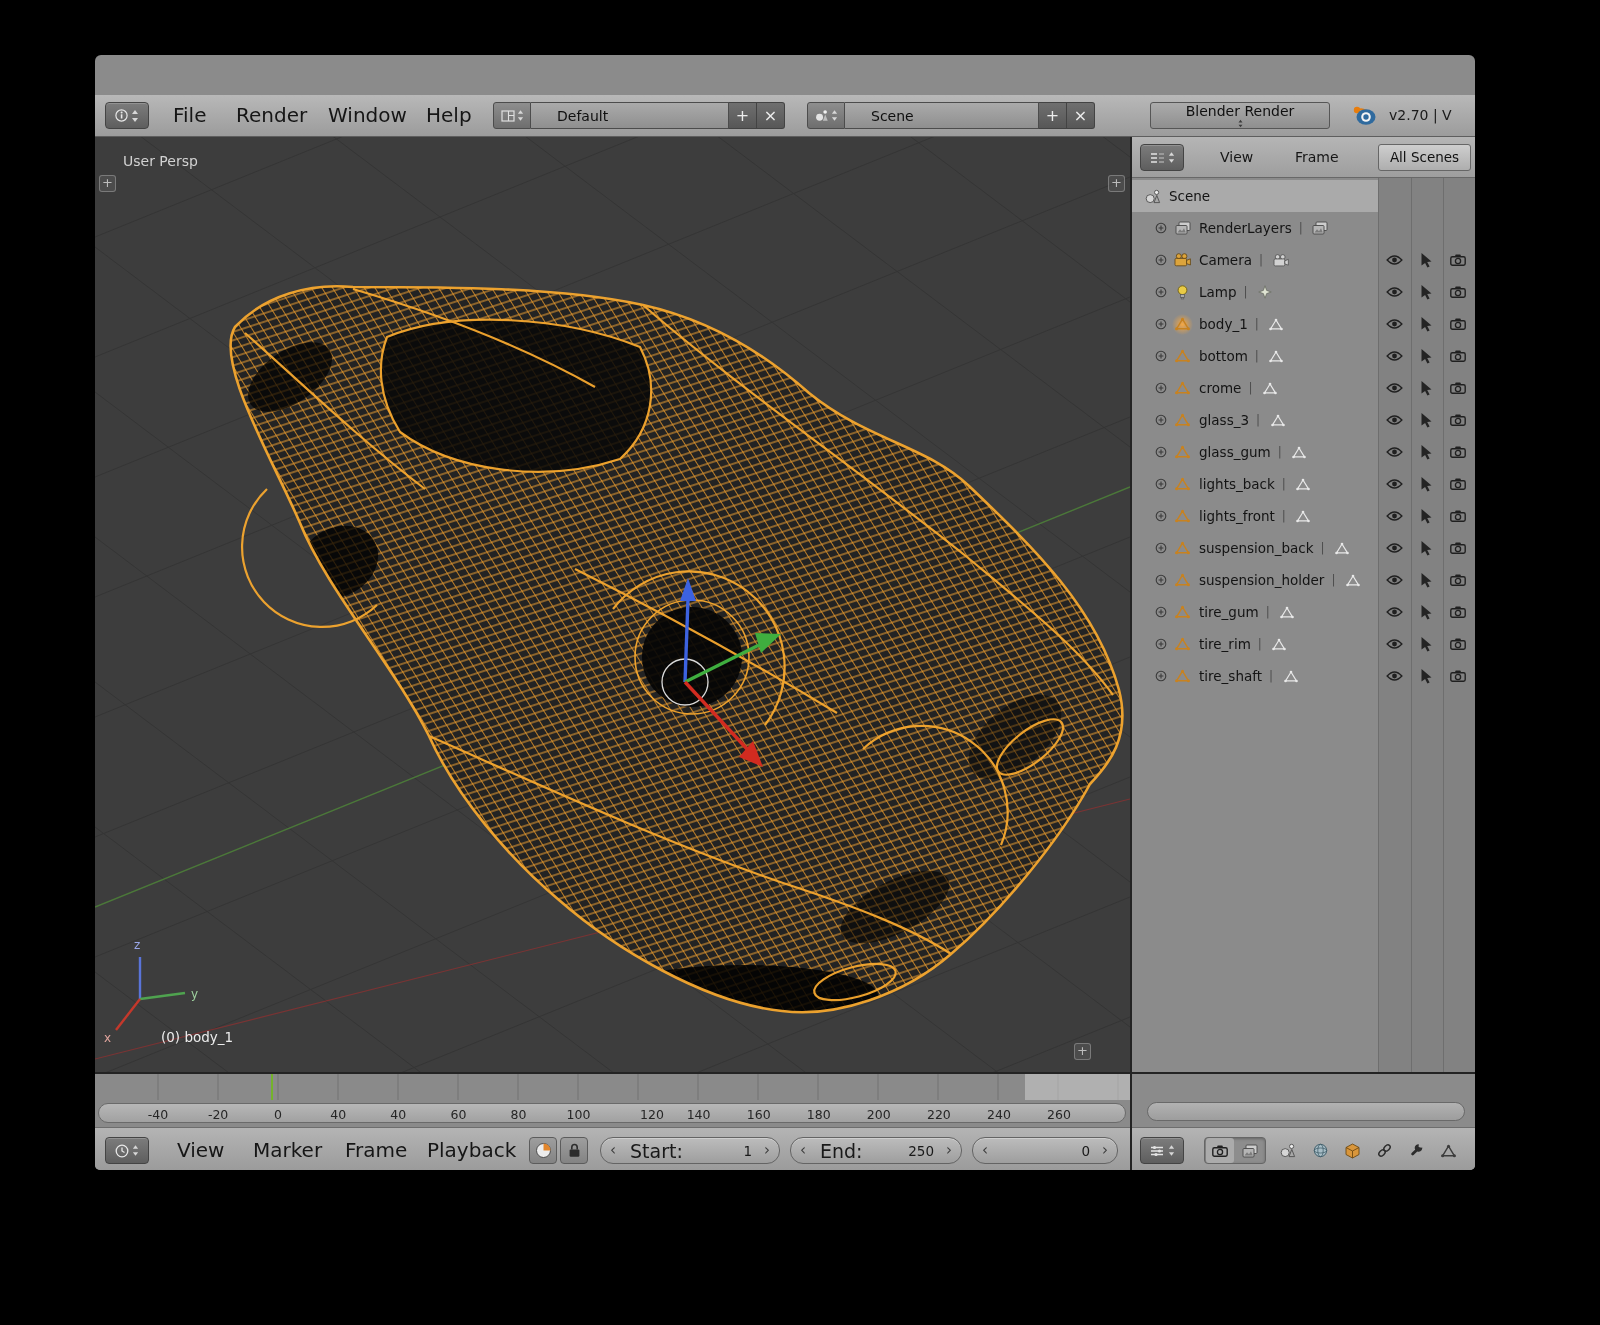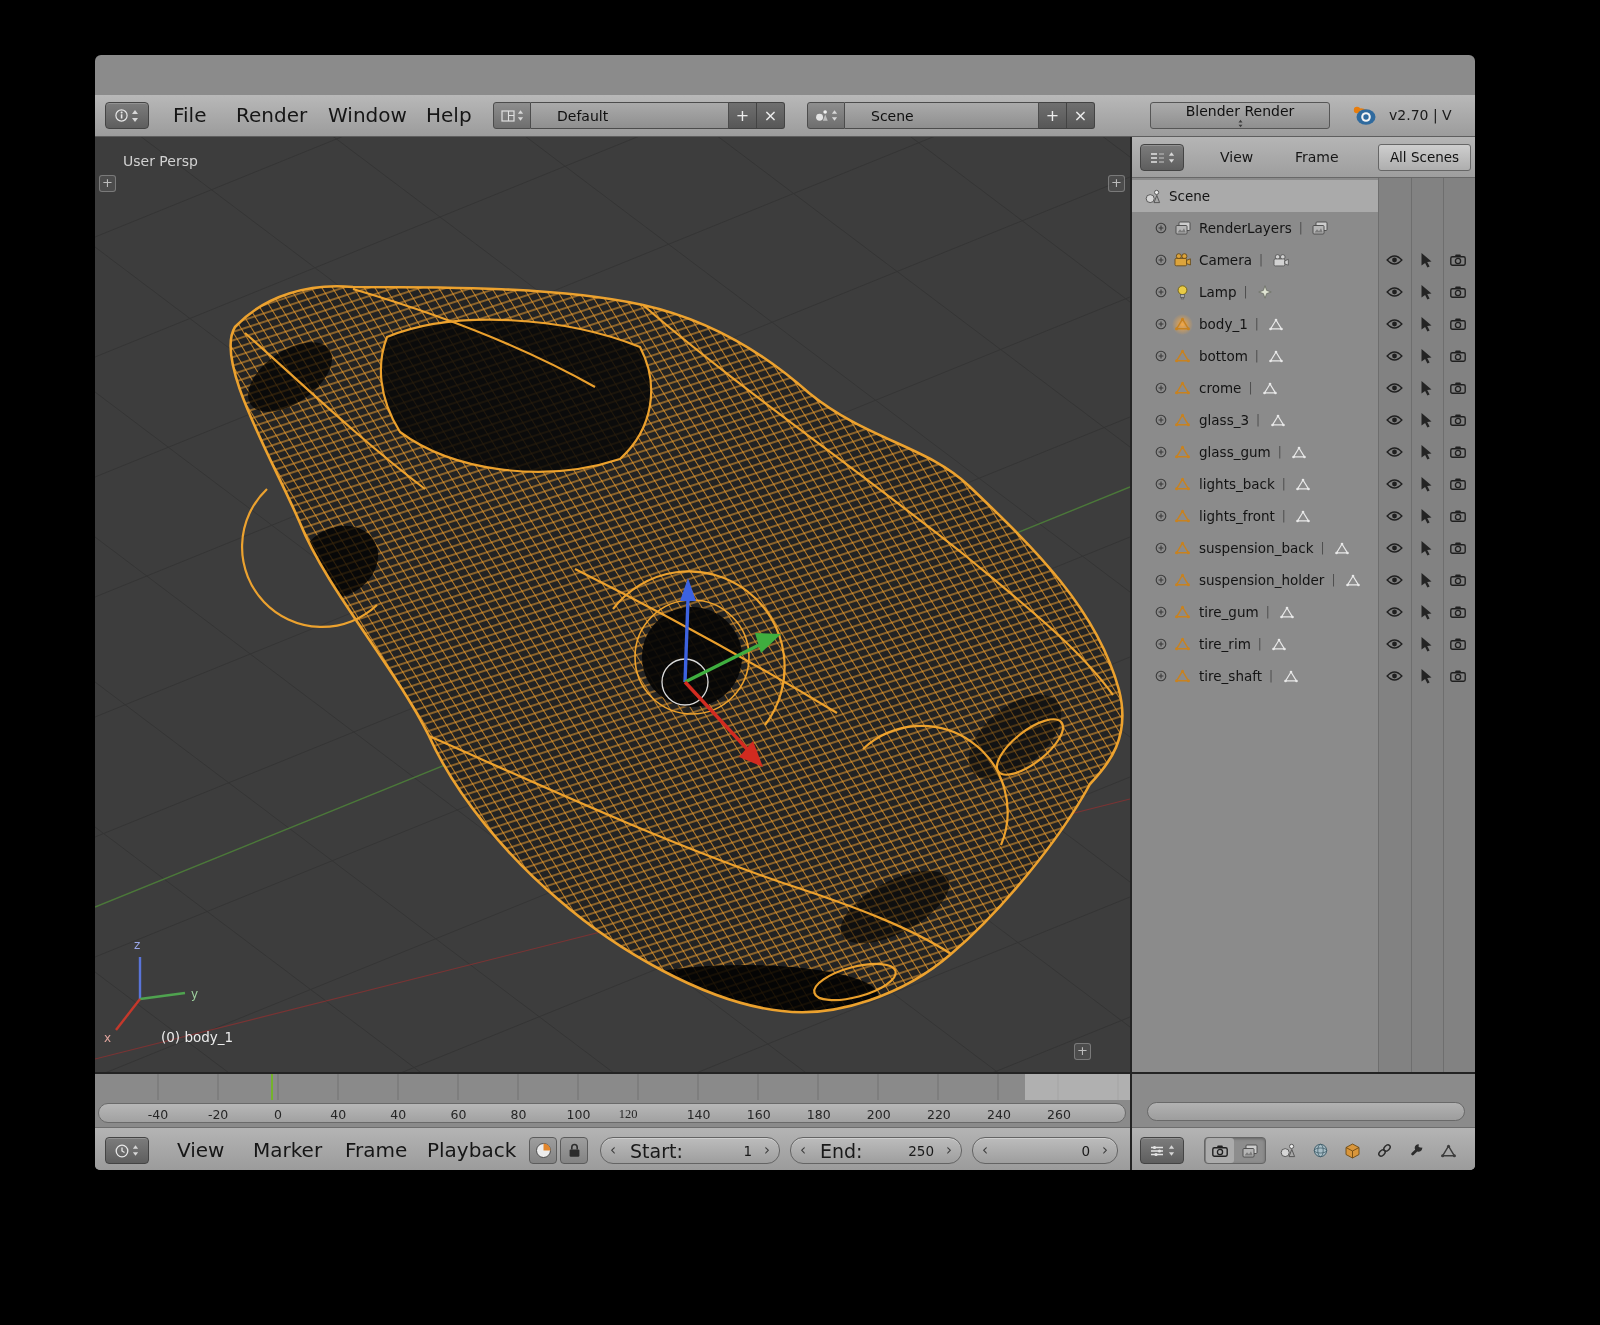--- a/index.html
+++ b/index.html
@@ -994,21 +994,21 @@
     <div id="ruler-numbers">
       <div id="hscroll"></div>
     <span class="tick" style="left: 63px;">-40</span>
         <span class="tick" style="left: 123.1px;">-20</span>
         <span class="tick" style="left: 183.1px;">0</span>
         <span class="tick" style="left: 243.2px;">40</span>
         <span class="tick" style="left: 303.3px;">40</span>
         <span class="tick" style="left: 363.4px;">60</span>
         <span class="tick" style="left: 423.4px;">80</span>
         <span class="tick" style="left: 483.5px;">100</span>
-        <span class="tick" style="left: 533px; font-family: Liberation Serif, serif;">120</span>
+        <span class="tick" style="left: 557px;">120</span>
         <span class="tick" style="left: 603.6px;">140</span>
         <span class="tick" style="left: 663.7px;">160</span>
         <span class="tick" style="left: 723.8px;">180</span>
         <span class="tick" style="left: 783.8px;">200</span>
         <span class="tick" style="left: 843.9px;">220</span>
         <span class="tick" style="left: 904px;">240</span>
         <span class="tick" style="left: 964px;">260</span>
       </div>
     <div id="tl-controls">
       <div class="sel-btn" style="left:10px;top:9px">

